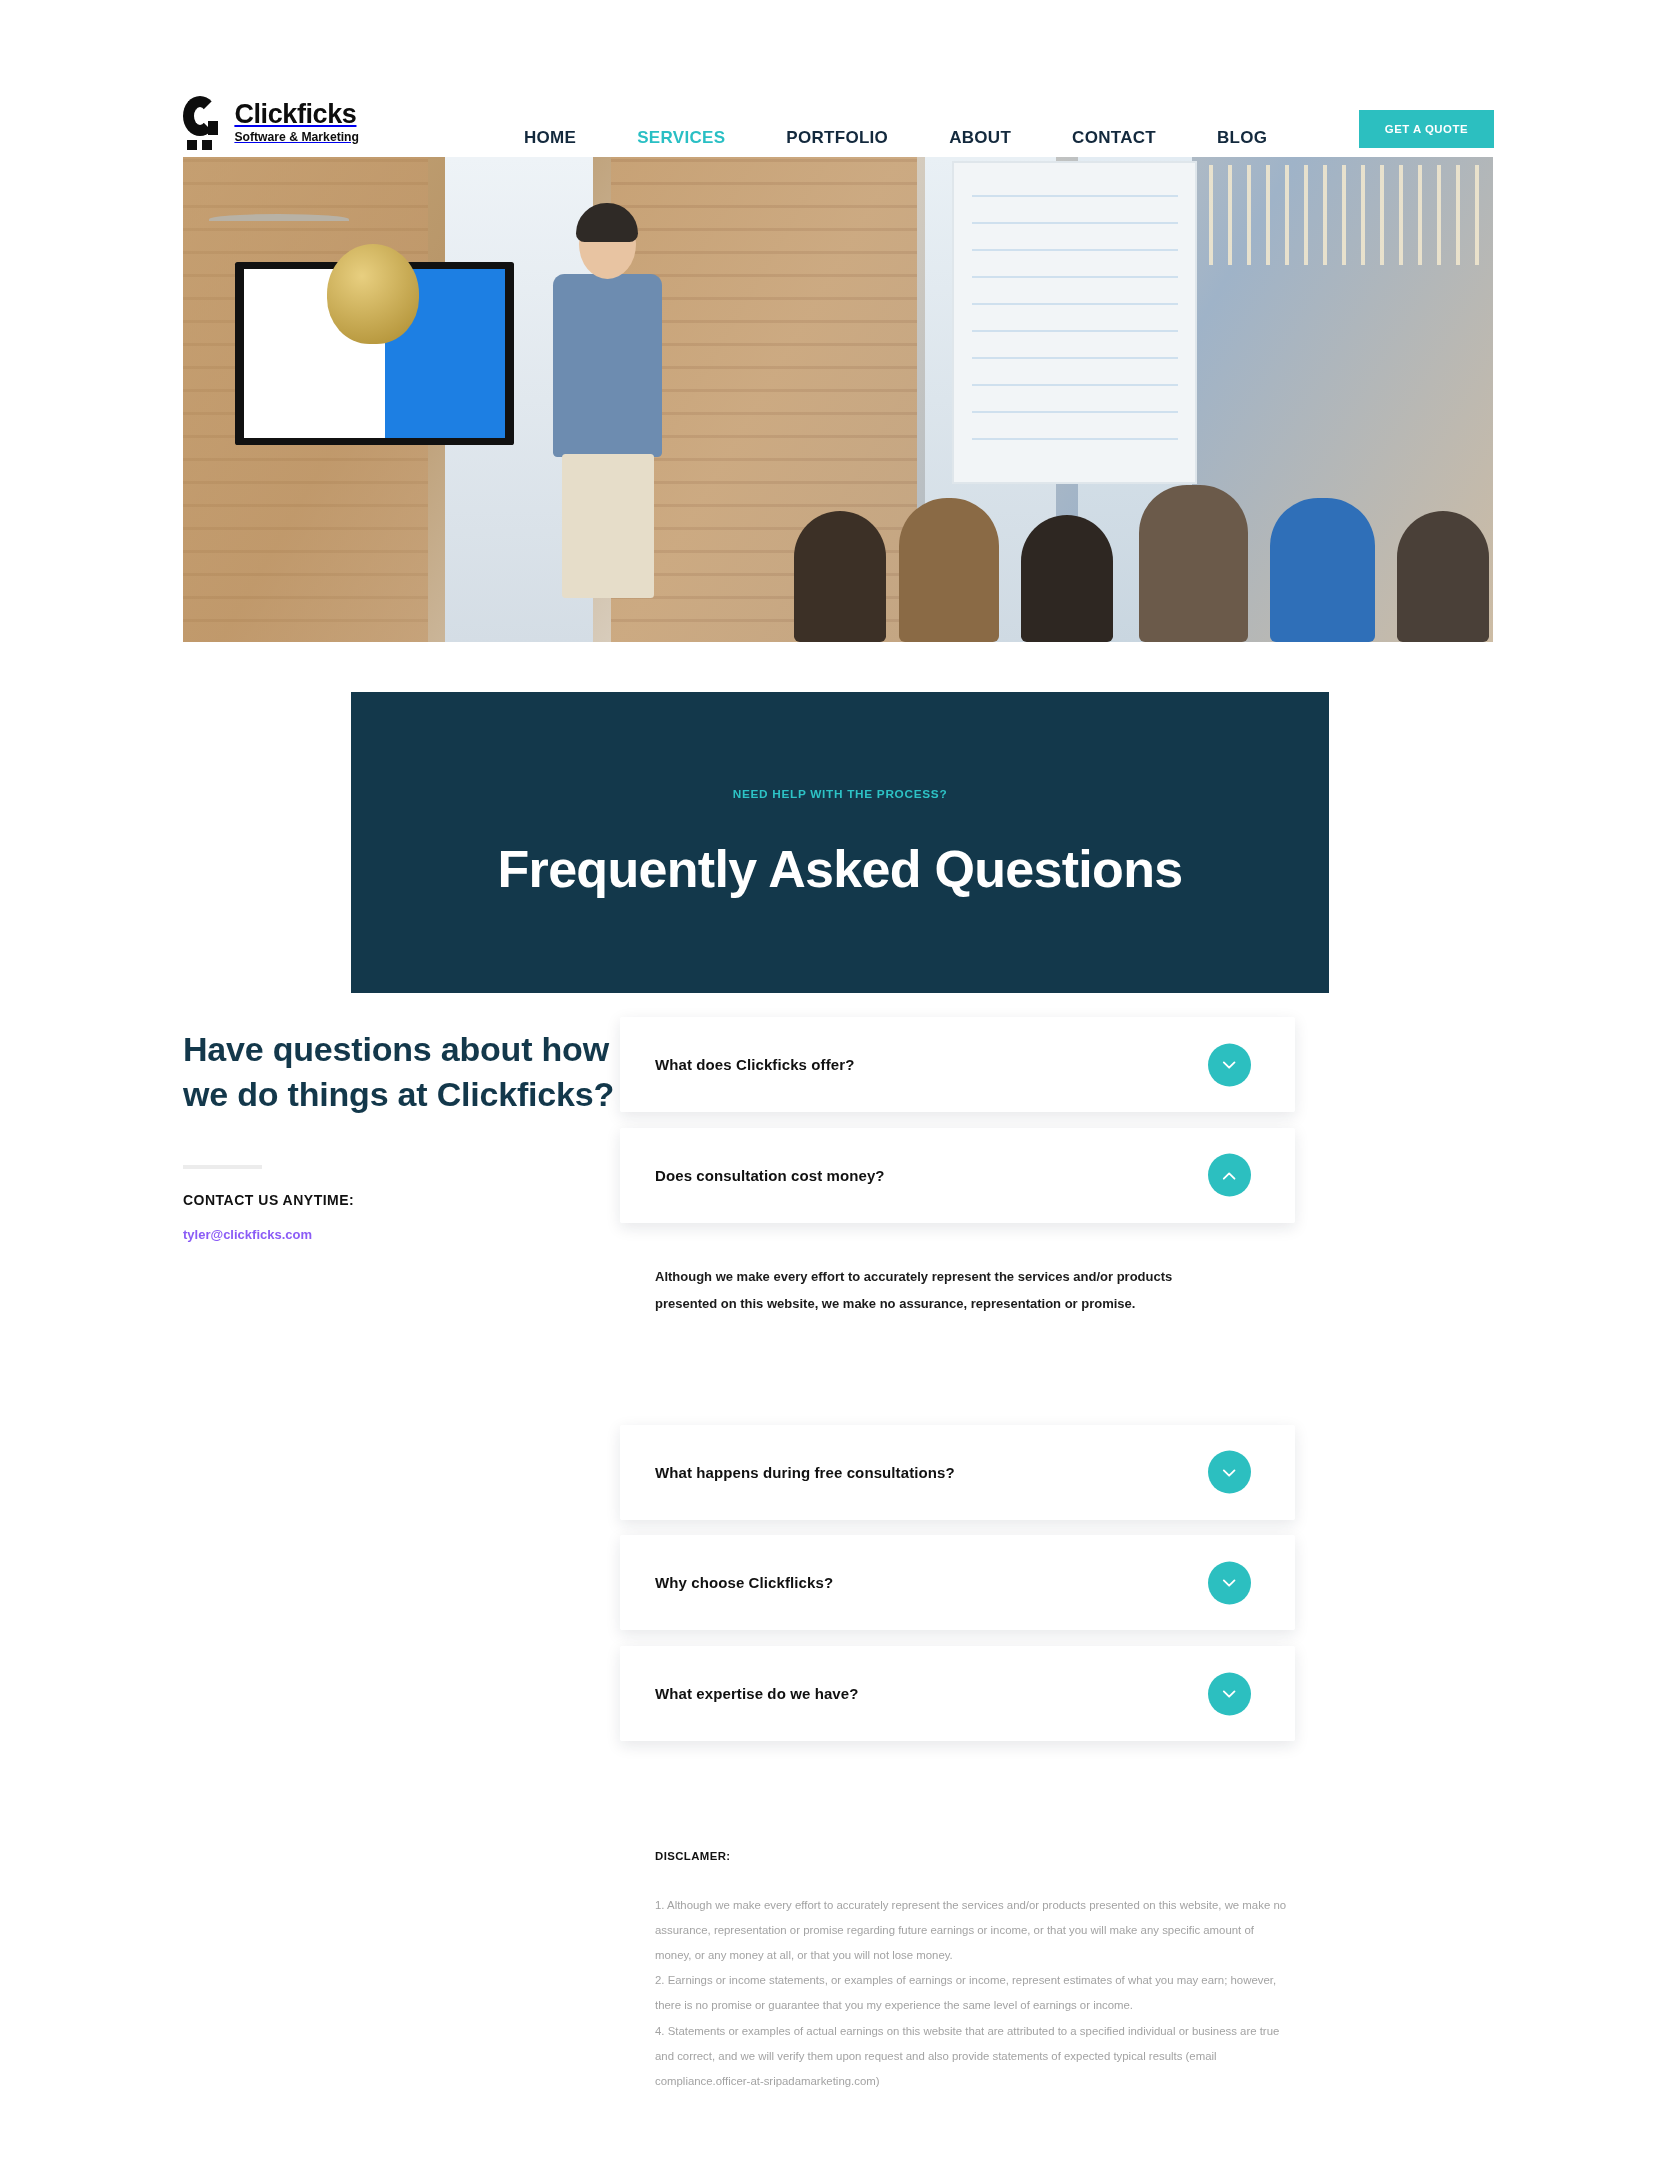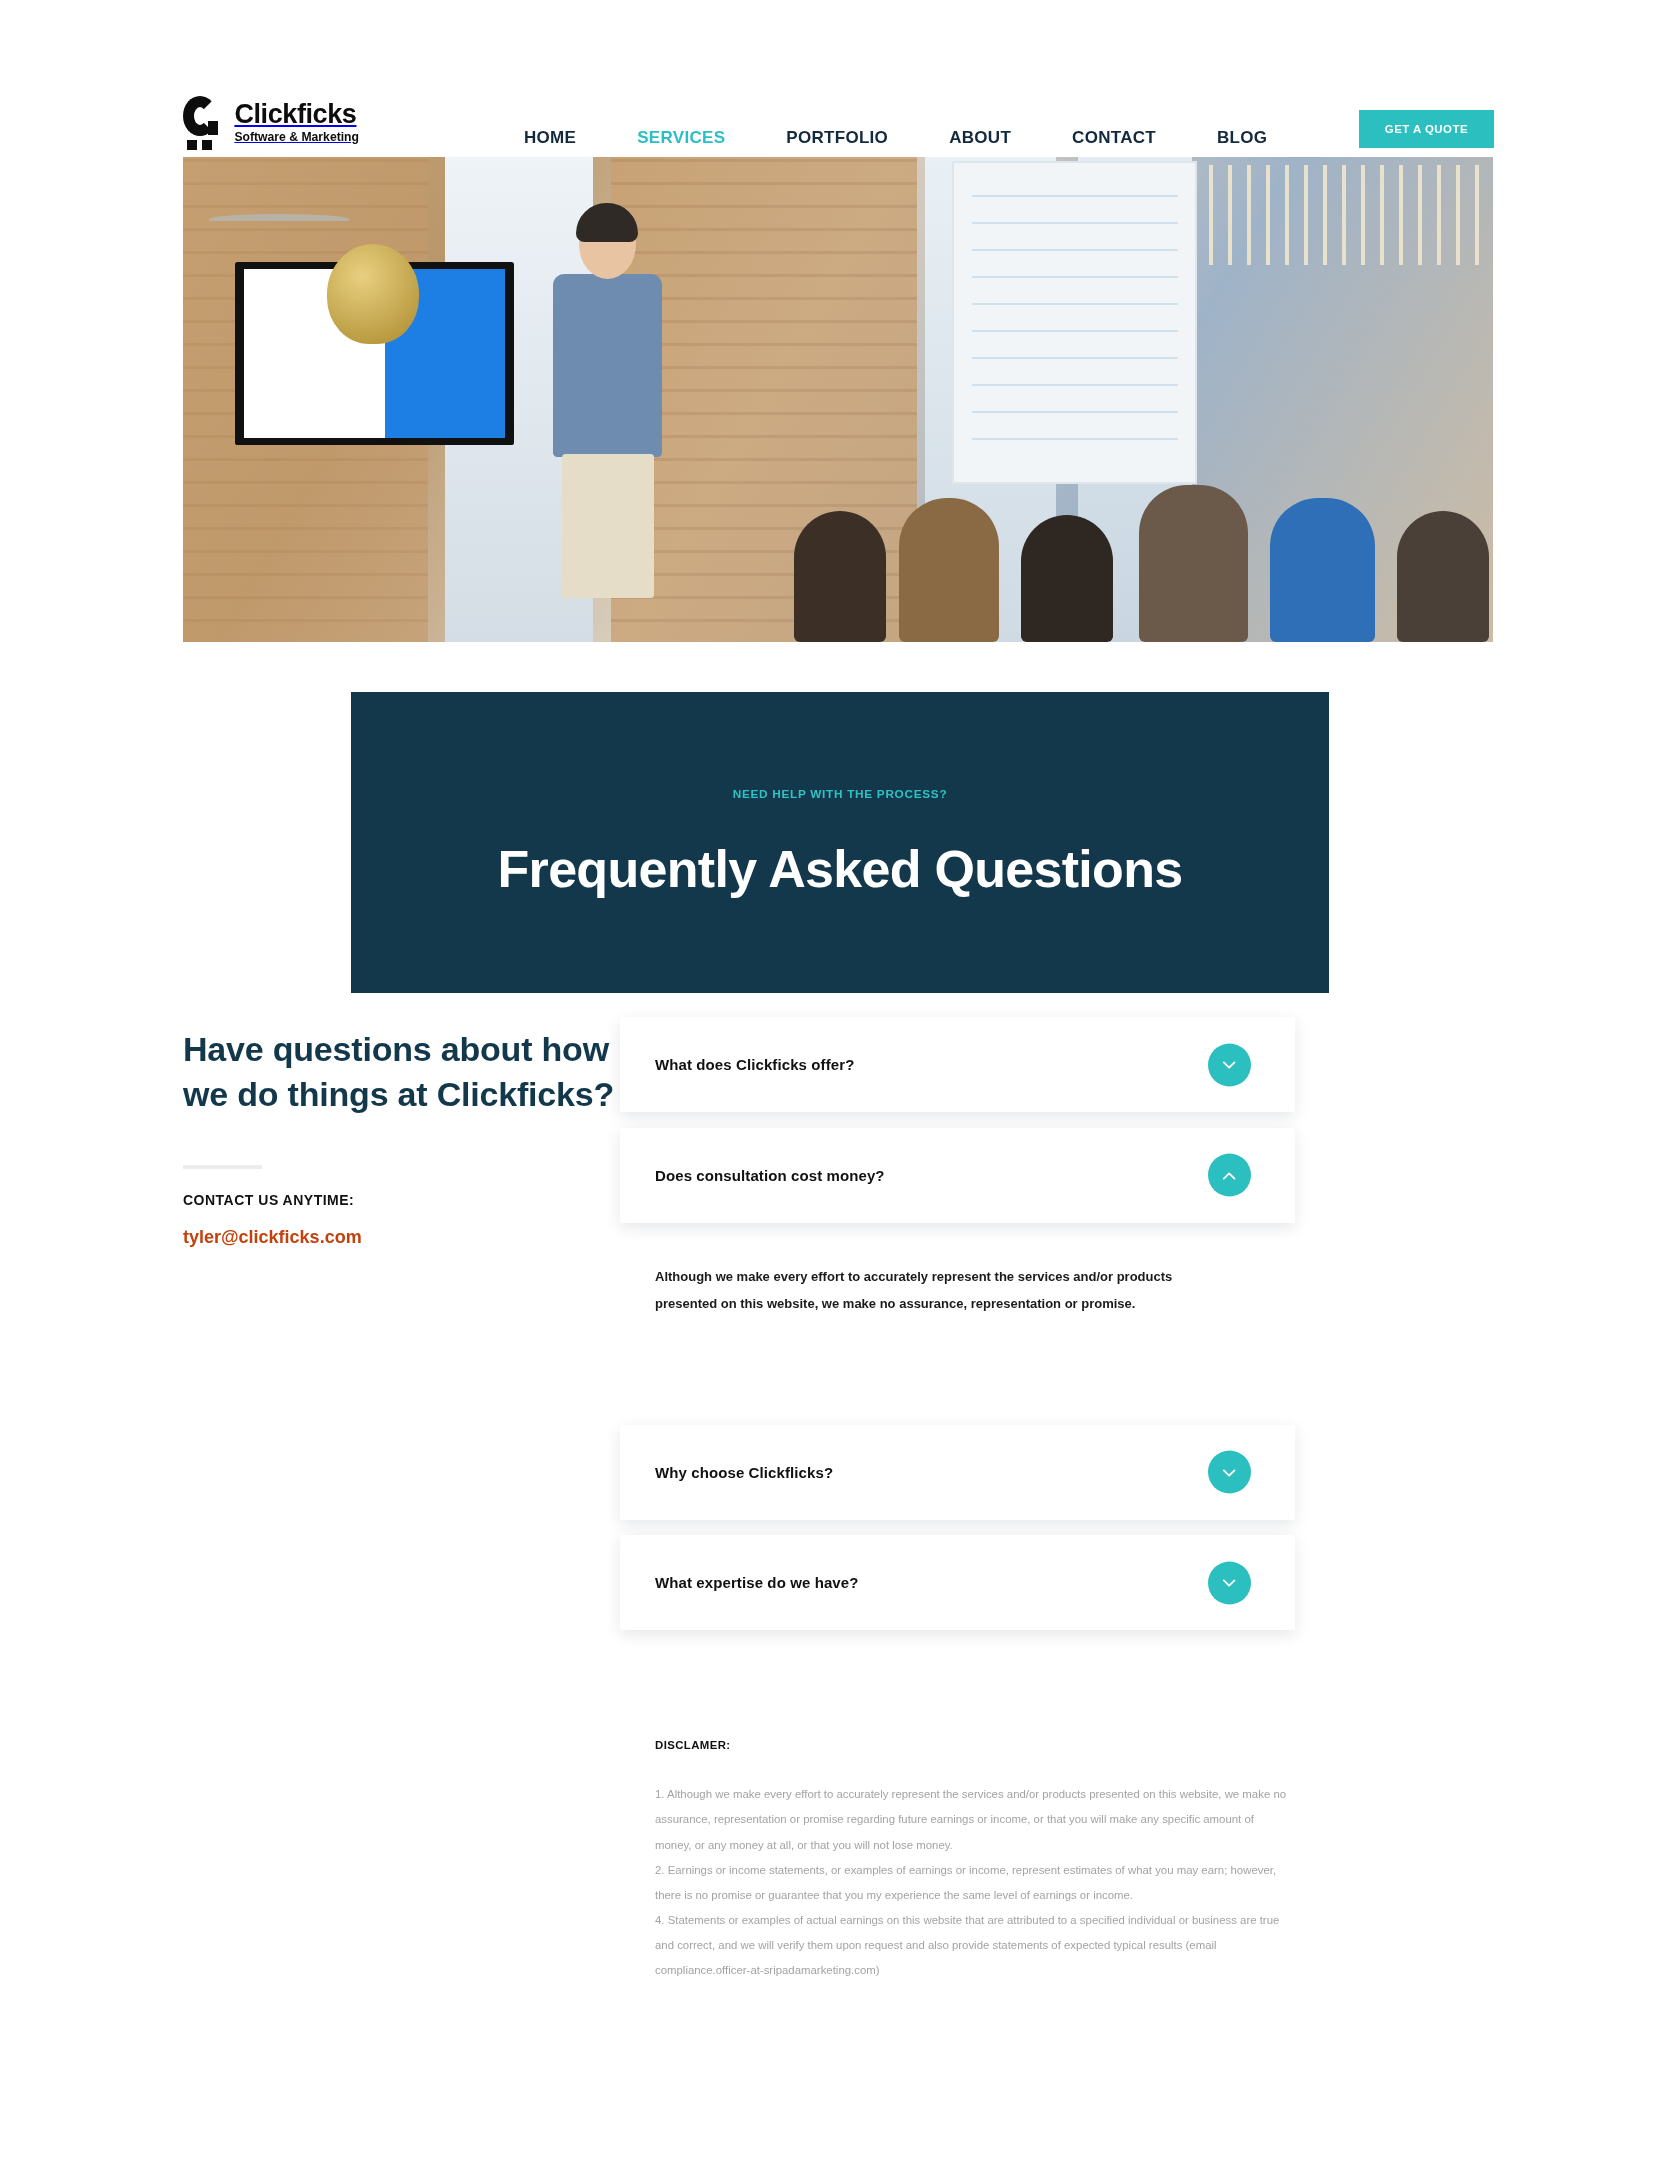--- a/index.html
+++ b/index.html
@@ -142,21 +142,21 @@
   .faq-left h2 {
     font-size: 34px; line-height: 1.35; font-weight:700; color:#13384b;
     letter-spacing:-0.2px;
   }
   .faq-rule { width: 79px; height: 3.5px; background:#ececec; margin: 47px 0 23.6px 0; }
   .contact-label {
     font-size: 14px; font-weight:700; letter-spacing:0.5px; color:#111;
     margin-bottom: 18.3px;
   }
   .contact-email {
-    font-size: 18px; font-weight:700; color:#c2410c; text-decoration:none;
+    font-size: 13px; font-weight:700; color:#8b5cf6; text-decoration:none;
     display:inline-block;
   }
 
   .faq-right { flex:1; padding-left: 0; }
 
   .accordion-item {
     background:#ffffff;
     box-shadow: 0 4.4px 15px rgba(17,30,45,.10);
     border-radius: 1.7px;
     height: 95px;
@@ -296,20 +296,28 @@
             </svg>
         </button>
       </div>
 
       <div class="accordion-answer">
         <p>Although we make every effort to accurately represent the services and/or products presented on this website, we make no assurance, representation or promise.</p>
       </div>
 
       <div class="gap-block"></div>
 
+      <div class="accordion-item">
+        <span class="accordion-q">What happens during free consultations?</span>
+        <button class="acc-toggle">
+          <svg viewBox="0 0 24 24" fill="none" stroke="#ffffff" stroke-width="2.4" stroke-linecap="round" stroke-linejoin="round">
+              <polyline points="5 9 12 16 19 9"></polyline>
+            </svg>
+        </button>
+      </div>
 
       <div class="accordion-item">
         <span class="accordion-q">Why choose Clickflicks?</span>
         <button class="acc-toggle">
           <svg viewBox="0 0 24 24" fill="none" stroke="#ffffff" stroke-width="2.4" stroke-linecap="round" stroke-linejoin="round">
               <polyline points="5 9 12 16 19 9"></polyline>
             </svg>
         </button>
       </div>
 

